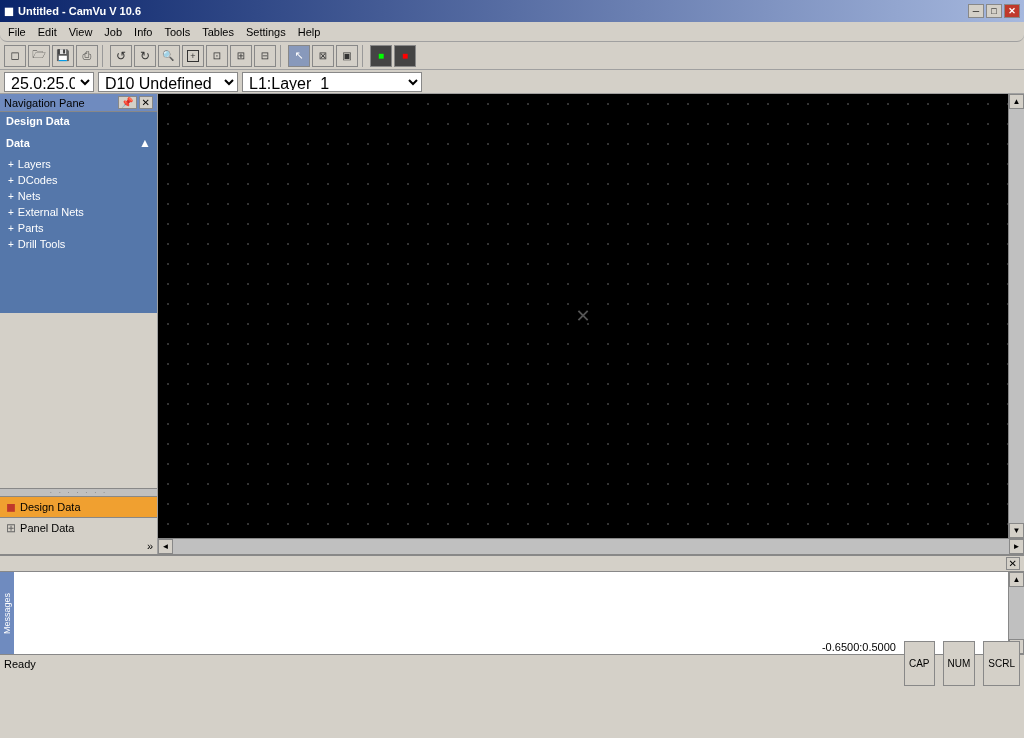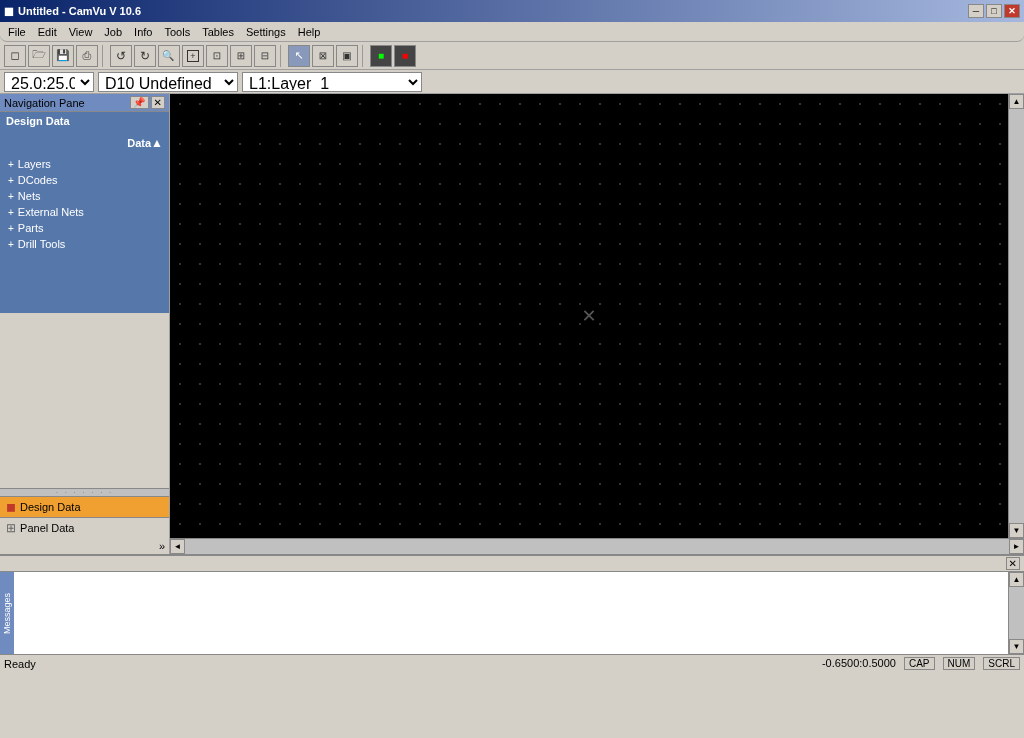--- a/index.html
+++ b/index.html
@@ -86,21 +86,21 @@
     }
 
     
     #main-layout {
       display: flex;
       height: calc(738px - 22px - 20px - 28px - 24px - 18px - 100px);
     }
 
     
     #nav-pane {
-      width: 170px;
+      width: 158px;
       background: #d4d0c8;
       border-right: 1px solid #a0a0a0;
       display: flex;
       flex-direction: column;
       flex-shrink: 0;
     }
     #nav-pane-header {
       background: #6f8bbf;
       color: black;
       font-size: 11px;
@@ -119,21 +119,21 @@
       font-weight: bold;
     }
     #data-section {
       background: #5577aa;
       flex: 1;
       padding: 4px;
     }
     #data-header {
       display: flex;
       align-items: center;
-      justify-content: flex-end;
+      justify-content: space-between;
       color: white;
       font-size: 11px;
       font-weight: bold;
       margin-bottom: 4px;
       padding: 2px 2px;
     }
     .tree-item {
       display: flex;
       align-items: center;
       gap: 4px;
@@ -311,21 +311,21 @@
       align-items: center;
       padding: 0 4px;
       justify-content: space-between;
       font-size: 11px;
     }
     #status-right {
       display: flex;
       gap: 8px;
     }
     .status-indicator {
-      padding: 0 4px;
+      padding: 16px 4px;
       border: 1px solid #888;
       font-size: 10px;
       background: #d4d0c8;
     }
 
   </style>
 </head>
 <body>
 
 <div id="title-bar">

